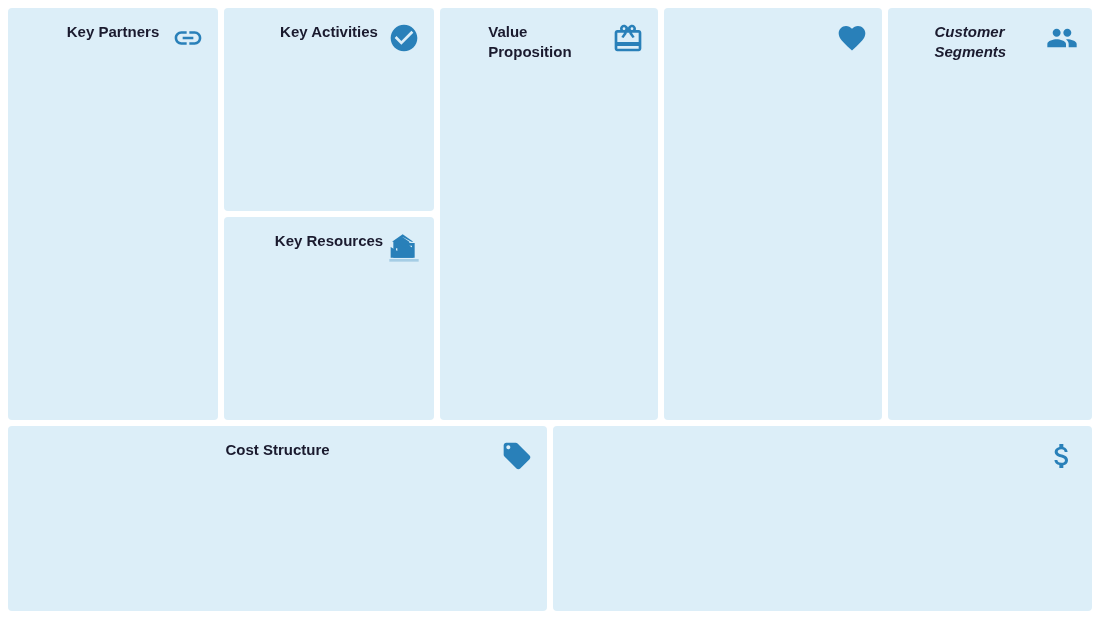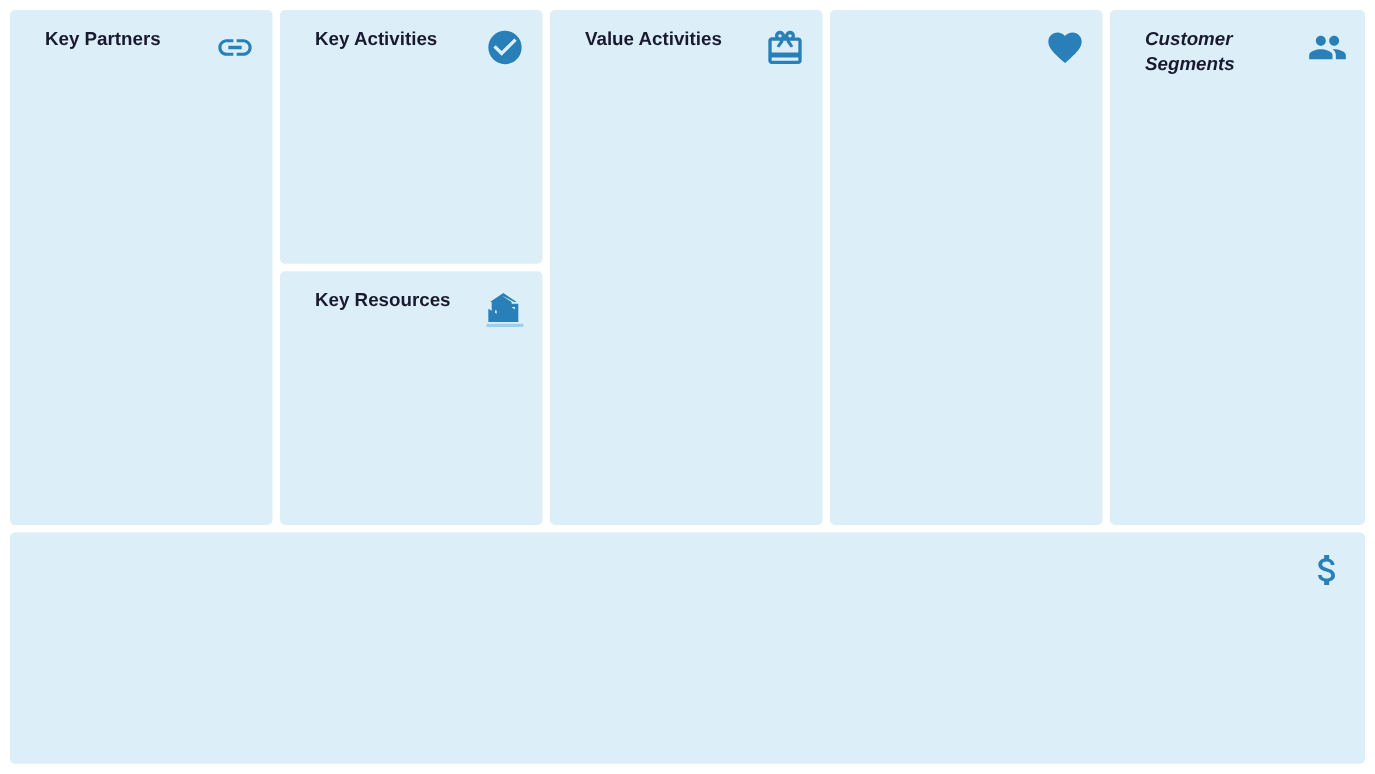--- a/index.html
+++ b/index.html
@@ -33,20 +33,21 @@
       height: 185px;
     }
 
     .cell {
       background: #dceef8;
       border-radius: 4px;
       padding: 14px 28px;
       position: relative;
       display: flex;
       flex-direction: column;
+      align-items: center;
     }
 
     .cell-title {
       font-size: 15px;
       font-weight: 600;
       color: #1a1a2e;
       line-height: 1.3;
       max-width: 75%;
     }
 
@@ -118,21 +119,21 @@
 
             <path d="M2 20v-8l5 3V9l6 4V9l6 4v7H2z"></path>
           </svg>
         </span>
       </div>
 
     </div>
 
     <div class="cell col-value-prop">
       <span class="cell-title">Value
-Activities</span>
+Proposition</span>
       <span class="cell-icon">
         <svg viewBox="0 0 24 24" xmlns="http://www.w3.org/2000/svg">
           <path d="M20 6h-2.18c.07-.31.18-.62.18-.96C18 3.36 16.64 2 15.04 2c-.96 0-1.86.48-2.43 1.24L12 4.2l-.61-.97C10.82 2.48 9.92 2 8.96 2 7.36 2 6 3.36 6 4.96c0 .34.11.65.18.96H4c-1.1 0-2 .9-2 2v12c0 1.1.9 2 2 2h16c1.1 0 2-.9 2-2V8c0-1.1-.9-2-2-2zM15 4c.55 0 1 .45 1 1s-.45 1-1 1-1-.45-1-1 .45-1 1-1zM9 4c.55 0 1 .45 1 1s-.45 1-1 1-1-.45-1-1 .45-1 1-1zm11 16H4v-2h16v2zm0-5H4V8h5.08L7 11.25 8.62 12 11 8.76V8h2v.76L15.38 12 17 11.25 14.92 8H20v7z"></path>
         </svg>
       </span>
     </div>
 
     <div class="col-customer-rel">
 
       <div class="cell customer-rel-top">
@@ -153,20 +154,28 @@
         <svg viewBox="0 0 24 24" xmlns="http://www.w3.org/2000/svg">
           <path d="M16 11c1.66 0 2.99-1.34 2.99-3S17.66 5 16 5c-1.66 0-3 1.34-3 3s1.34 3 3 3zm-8 0c1.66 0 2.99-1.34 2.99-3S9.66 5 8 5C6.34 5 5 6.34 5 8s1.34 3 3 3zm0 2c-2.33 0-7 1.17-7 3.5V19h14v-2.5c0-2.33-4.67-3.5-7-3.5zm8 0c-.29 0-.62.02-.97.05 1.16.84 1.97 1.97 1.97 3.45V19h6v-2.5c0-2.33-4.67-3.5-7-3.5z"></path>
         </svg>
       </span>
     </div>
 
   </div>
 
   <div class="bottom-section">
 
+    <div class="cell col-cost">
+      <span class="cell-title">Cost Structure</span>
+      <span class="cell-icon">
+        <svg viewBox="0 0 24 24" xmlns="http://www.w3.org/2000/svg">
+          <path d="M21.41 11.58l-9-9C12.05 2.22 11.55 2 11 2H4c-1.1 0-2 .9-2 2v7c0 .55.22 1.05.59 1.42l9 9c.36.36.86.58 1.41.58s1.05-.22 1.41-.59l7-7c.37-.36.59-.86.59-1.41s-.23-1.06-.59-1.42zM5.5 7C4.67 7 4 6.33 4 5.5S4.67 4 5.5 4 7 4.67 7 5.5 6.33 7 5.5 7z"></path>
+        </svg>
+      </span>
+    </div>
 
     <div class="cell col-revenue">
       <span class="cell-icon">
         <svg viewBox="0 0 24 24" xmlns="http://www.w3.org/2000/svg">
           <path d="M11.8 10.9c-2.27-.59-3-1.2-3-2.15 0-1.09 1.01-1.85 2.7-1.85 1.78 0 2.44.85 2.5 2.1h2.21c-.07-1.72-1.12-3.3-3.21-3.81V3h-3v2.16c-1.94.42-3.5 1.68-3.5 3.61 0 2.31 1.91 3.46 4.7 4.13 2.5.6 3 1.48 3 2.41 0 .69-.49 1.79-2.7 1.79-2.06 0-2.87-.92-2.98-2.1h-2.2c.12 2.19 1.76 3.42 3.68 3.83V21h3v-2.15c1.95-.37 3.5-1.5 3.5-3.55 0-2.84-2.43-3.81-4.7-4.4z"></path>
         </svg>
       </span>
     </div>
 
   </div>

